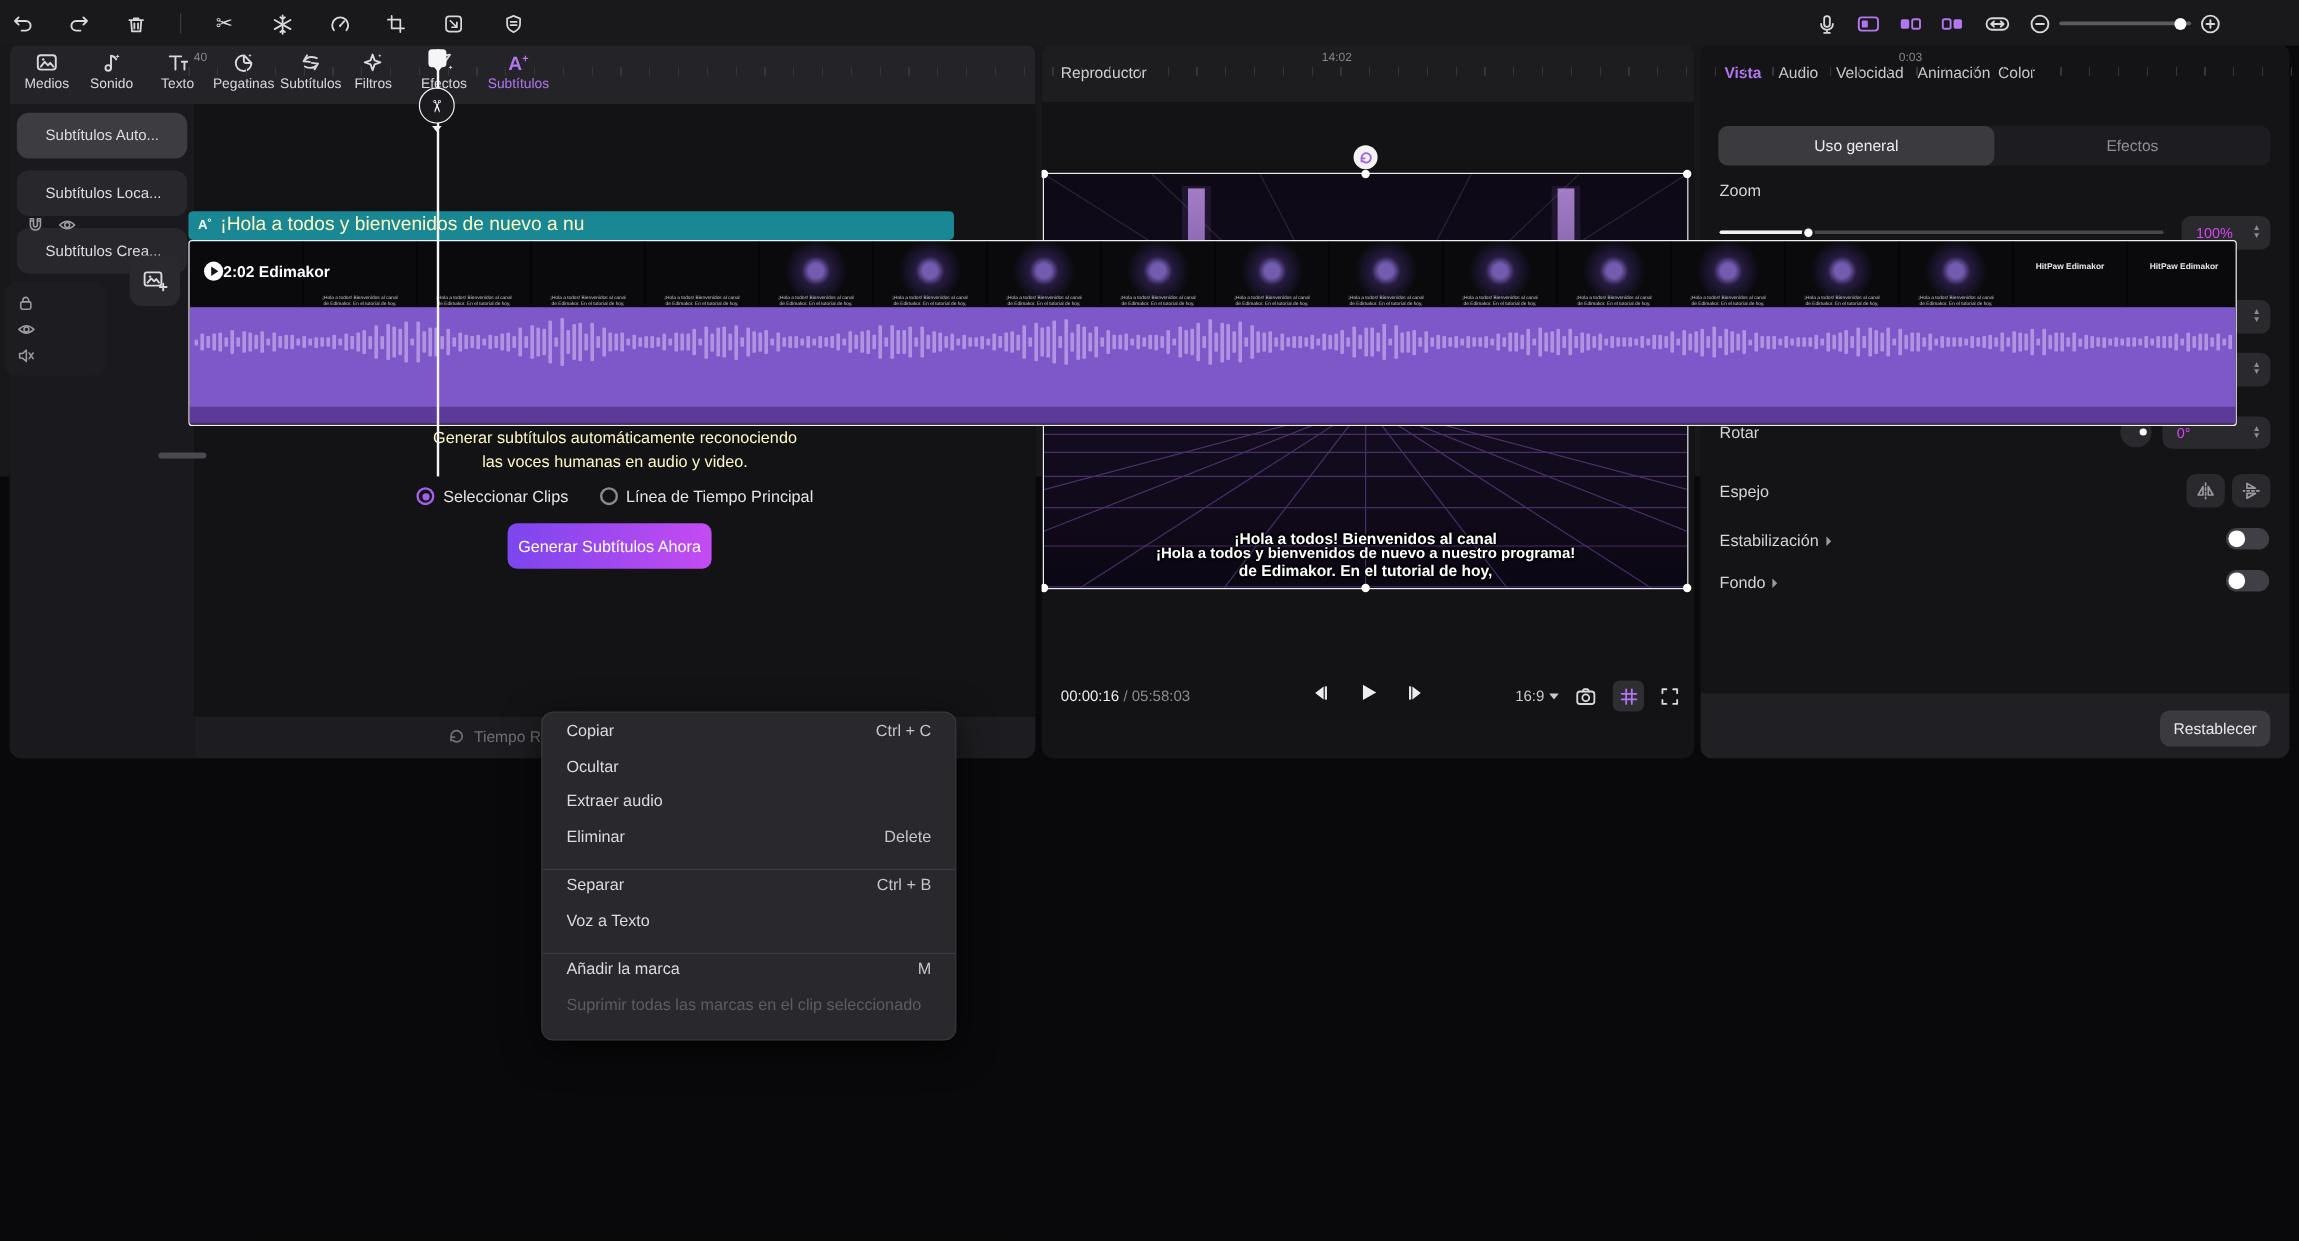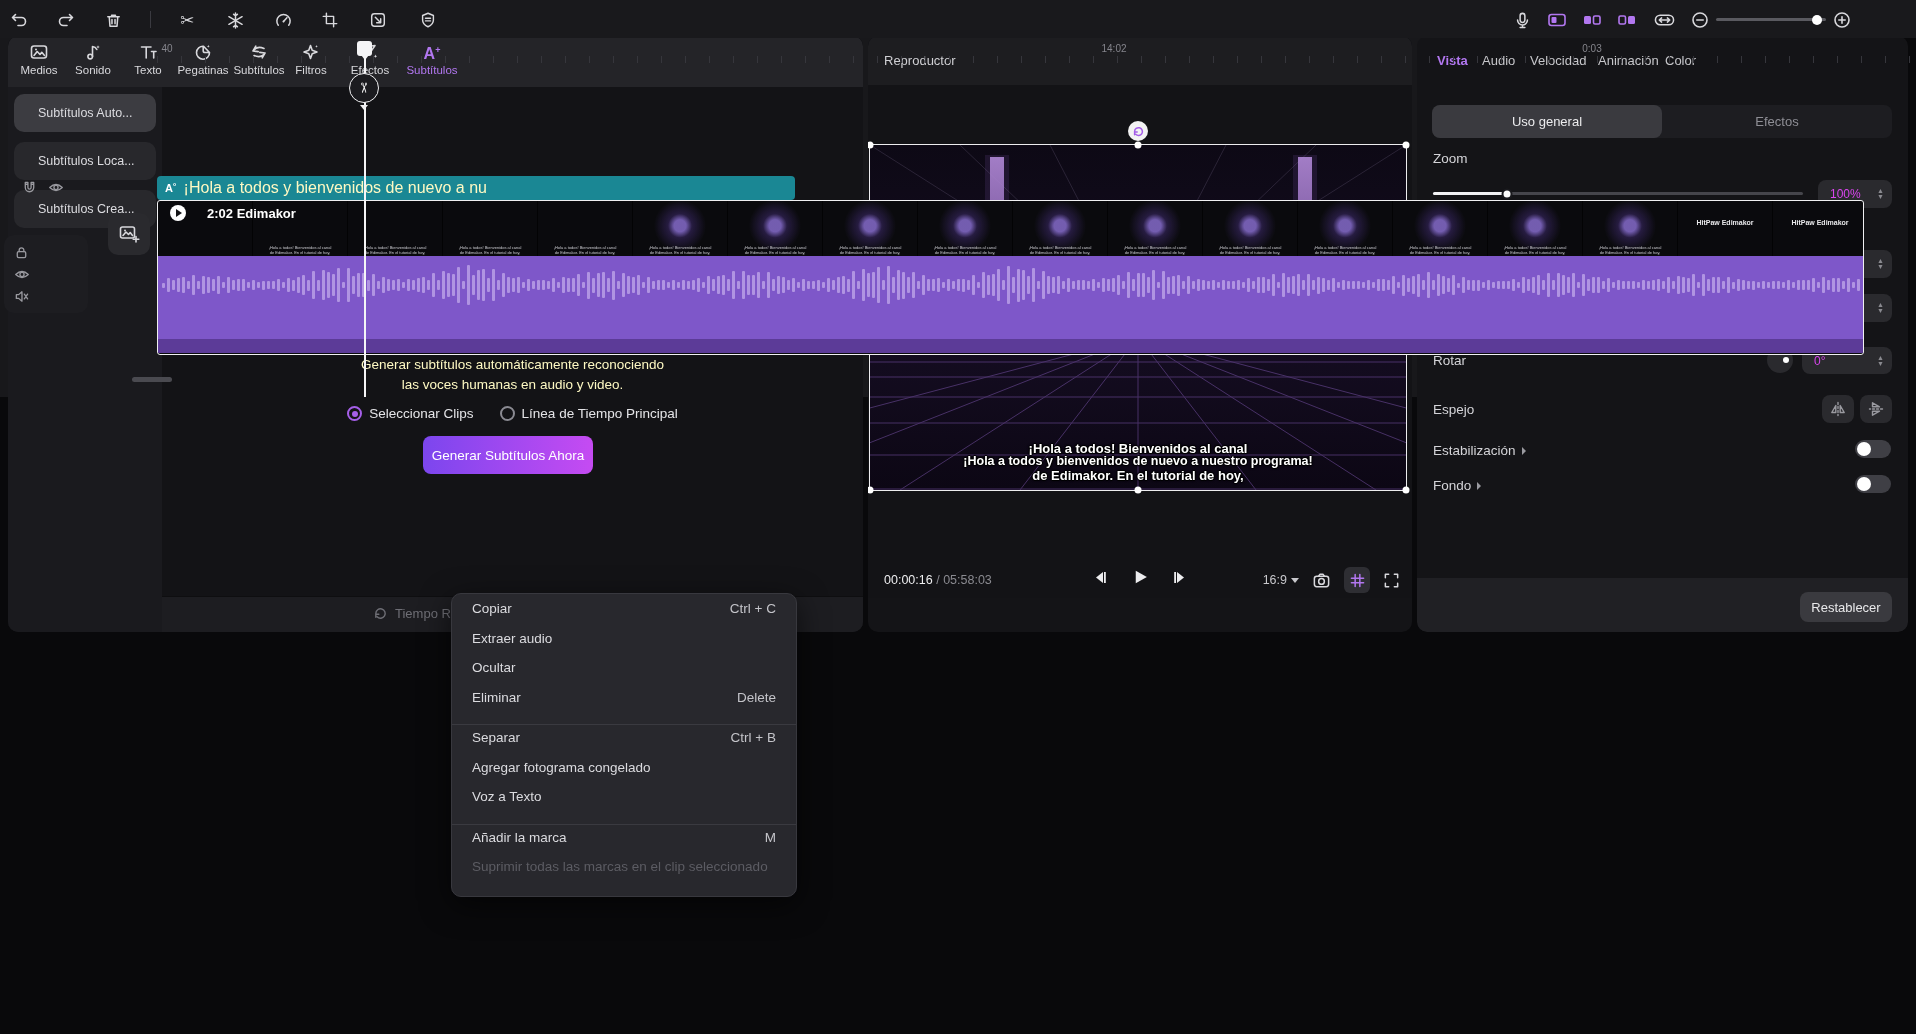--- a/index.html
+++ b/index.html
@@ -118,21 +118,21 @@
   .subclip{position:absolute;left:157px;top:176px;width:638px;height:24px;border-radius:4px;background:#1A8794;
            display:flex;align-items:center;padding-left:8px;box-sizing:border-box;gap:7px;overflow:hidden;white-space:nowrap;}
   .subclip .txt{font-size:16px;color:#fef9c3;}
   .subclip .aic{font-size:11px;font-weight:bold;color:#fff;}
   .vclip{position:absolute;left:157px;top:200px;width:1707px;height:155px;border:1.5px solid #F0F0F2;border-radius:3px;
          box-sizing:border-box;background:#0A0A0D;overflow:hidden;}
   .thumbs{position:absolute;left:0;top:0;width:100%;height:55px;display:flex;}
   .thumb{position:relative;width:95px;height:55px;flex:0 0 95px;border-right:1px solid rgba(0,0,0,.65);box-sizing:border-box;}
   .thumb .tcap{position:absolute;left:0;bottom:1px;width:100%;text-align:center;font-size:4px;line-height:5px;color:#C9C9CE;}
   .thumb .wm{position:absolute;left:0;top:18px;width:100%;text-align:center;font-size:7px;color:#E8E8EA;font-weight:bold;}
-  .clip-label{position:absolute;left:12px;top:4px;display:flex;align-items:center;gap:21px;z-index:3;}
+  .clip-label{position:absolute;left:12px;top:17px;display:flex;align-items:center;gap:0;z-index:3;}
   .clip-label .pb{width:16px;height:16px;border-radius:50%;background:#fff;display:flex;align-items:center;justify-content:center;}
   .clip-label .pb::after{content:"";width:0;height:0;border-left:6px solid #141417;border-top:4px solid transparent;border-bottom:4px solid transparent;margin-left:2px;}
   .clip-label span{font-size:13px;font-weight:bold;color:#fff;}
   .audio-band{position:absolute;left:0;top:55px;width:100%;height:97px;background:#7E57C9;}
   .audio-band .dark{position:absolute;left:0;bottom:0;width:100%;height:14px;background:rgba(30,10,60,.35);}
   .wave{position:absolute;left:4px;top:6px;right:0;height:46px;display:flex;align-items:center;overflow:hidden;}
   .wave div{flex:0 0 3px;margin-right:2px;background:rgba(216,198,245,.55);border-radius:1px;}
   .playhead-line{position:absolute;left:364px;top:41px;width:1.5px;height:356px;background:#F5F5F7;z-index:8;}
   .ph-handle{position:absolute;left:357px;top:41px;width:15px;height:15px;background:#F5F5F7;border-radius:3px;z-index:9;}
   .ph-handle::after{content:"";position:absolute;left:3.5px;top:14px;width:0;height:0;
@@ -1158,41 +1158,37 @@
 
     <div class="hscroll"></div>
   </div>
 
   <div class="cmenu">
     <div class="cm-item">
       <span>Copiar</span>
       <span class="cm-sc">Ctrl + C</span>
     </div>
     <div class="cm-item">
+      <span>Ocultar</span>
+      <span class="cm-sc"></span>
+    </div>
+    <div class="cm-item">
       <span>Extraer audio</span>
-      <span class="cm-sc"></span>
-    </div>
-    <div class="cm-item">
-      <span>Ocultar</span>
       <span class="cm-sc"></span>
     </div>
     <div class="cm-item">
       <span>Eliminar</span>
       <span class="cm-sc">Delete</span>
     </div>
     <div class="cm-divider"></div>
     <div class="cm-item">
       <span>Separar</span>
       <span class="cm-sc">Ctrl + B</span>
     </div>
     <div class="cm-item">
-      <span>Agregar fotograma congelado</span>
-      <span class="cm-sc"></span>
-    </div>
-    <div class="cm-item">
       <span>Voz a Texto</span>
       <span class="cm-sc"></span>
     </div>
     <div class="cm-divider"></div>
     <div class="cm-item">
       <span>Añadir la marca</span>
       <span class="cm-sc">M</span>
     </div>
     <div class="cm-item disabled">
       <span>Suprimir todas las marcas en el clip seleccionado</span>

